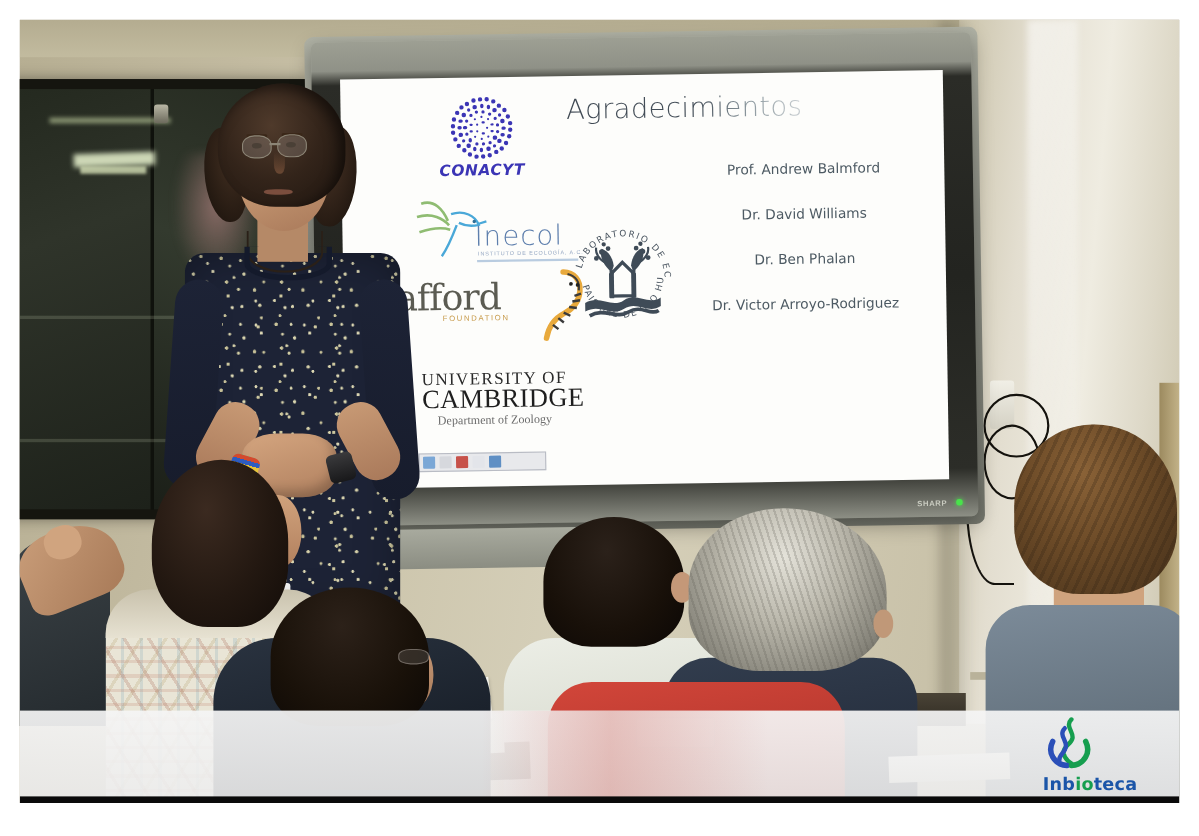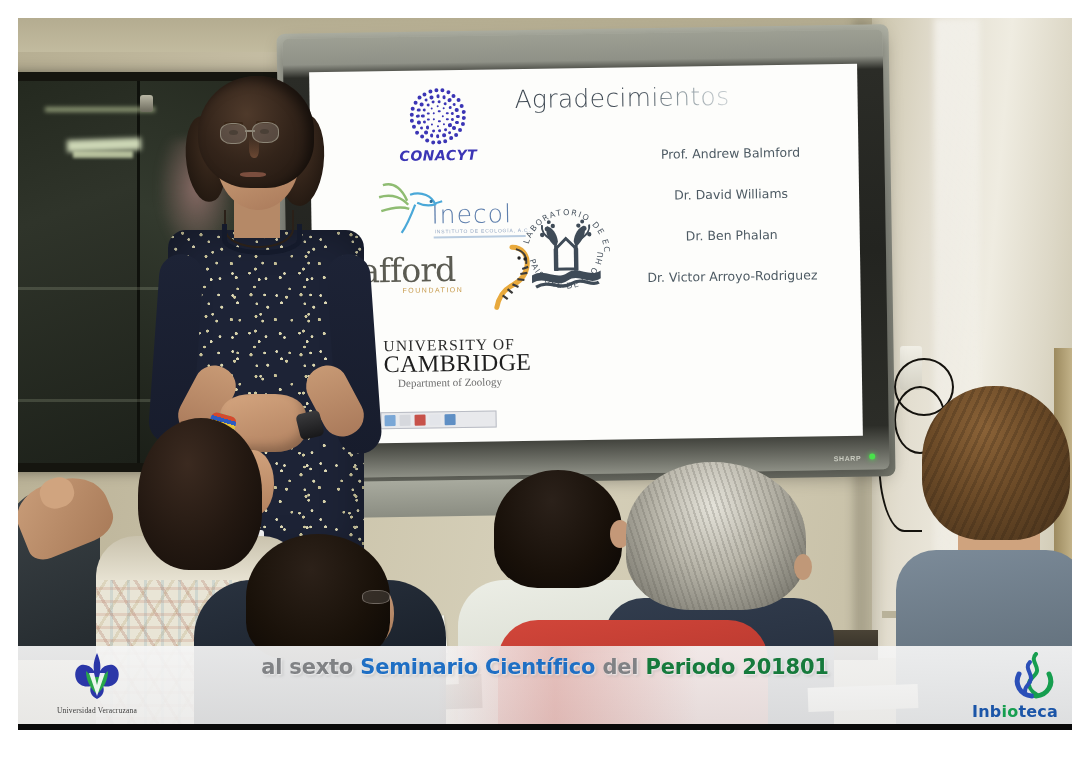--- a/index.html
+++ b/index.html
@@ -367,21 +367,21 @@
   .cap-l2{font-size:21px;line-height:33px;letter-spacing:-.2px;
     text-shadow:1px 1px 2px rgba(255,255,255,.85),2px 2px 3px rgba(120,120,120,.35);}
   .c-black{color:#17181a;}
   .c-grey{color:#808285;}
   .c-blue{color:#1f6fc4;}
   .c-green{color:#167a3c;}
 
   .uv-logo{position:absolute;left:24px;top:6px;width:110px;height:74px;text-align:center;}
   .uv-name{font-size:7.5px;color:#3a3a3a;letter-spacing:.2px;margin-top:0px;
     font-family:"Liberation Serif",serif;}
-  .inb-logo{position:absolute;right:14px;top:6px;width:110px;height:74px;text-align:right;}
+  .inb-logo{position:absolute;right:14px;top:6px;width:110px;height:74px;text-align:left;}
   .inb-name{font-family:"DejaVu Sans",sans-serif;font-size:16px;color:#1b55a8;
     font-weight:600;margin-top:-2px;letter-spacing:.2px;}
   .inb-name b{color:#169e4f;font-weight:600;}
 
   .bottom-black{position:absolute;left:0;bottom:0;width:1054px;height:6px;background:#0a0a0a;}
 </style>
 </head>
 <body>
 
 <div class="photo-frame">
@@ -655,38 +655,22 @@
 
       <div class="a2-body"></div>
       <div class="a2-face"></div>
       <div class="a2-hair"></div>
       <div class="a2-glass"></div>
     </div>
 
     <div class="caption">
       <div class="caption-tint"></div>
 
-      <div class="uv-logo">
-        <svg width="56" height="50" viewBox="0 0 56 50">
-          <path d="M28 1 C25 8 24 13 25 19 C22 14 17 12 12 13 C7 15 5 21 7 27 C9 33 16 36 22 34
-                   C20 39 22 44 28 47 C34 44 36 39 34 34 C40 36 47 33 49 27 C51 21 49 15 44 13
-                   C39 12 34 14 31 19 C32 13 31 8 28 1 Z" fill="#2b37a8"></path>
-          <path d="M17 19 C17 28 21 36 28 42 C35 36 39 28 39 19 C35 23 32 25 28 25 C24 25 21 23 17 19 Z" fill="#2aa84a"></path>
-          <path d="M20 21 L28 44 L36 21 L31 21 L28 33 L25 21 Z" fill="#ffffff" opacity=".9"></path>
-        </svg>
-        <div class="uv-name">Universidad Veracruzana</div>
-      </div>
 
       <div class="caption-text">
-        <div class="cap-l2">
-          <span class="c-grey">al sexto</span>
-          <span class="c-blue">Seminario Científico</span>
-          <span class="c-grey">del</span>
-          <span class="c-green">Periodo 201801</span>
-        </div>
       </div>
 
       <div class="inb-logo">
         <svg width="48" height="48" viewBox="0 0 48 48">
           <path d="M26 2 C20 8 28 13 27 19 C26 25 18 26 19 33 C20 39 26 42 26 42" stroke="#169e4f" stroke-width="4" fill="none" stroke-linecap="round"></path>
           <path d="M20 10 C14 16 22 21 21 27 C20 33 14 34 15 40" stroke="#2b4fb8" stroke-width="4" fill="none" stroke-linecap="round"></path>
           <path d="M9 22 C4 32 10 43 22 44" stroke="#2b4fb8" stroke-width="5" fill="none" stroke-linecap="round"></path>
           <path d="M39 22 C44 32 38 43 26 44" stroke="#169e4f" stroke-width="5" fill="none" stroke-linecap="round"></path>
         </svg>
         <div class="inb-name"><span>Inb</span><b>io</b><span>teca</span></div>

